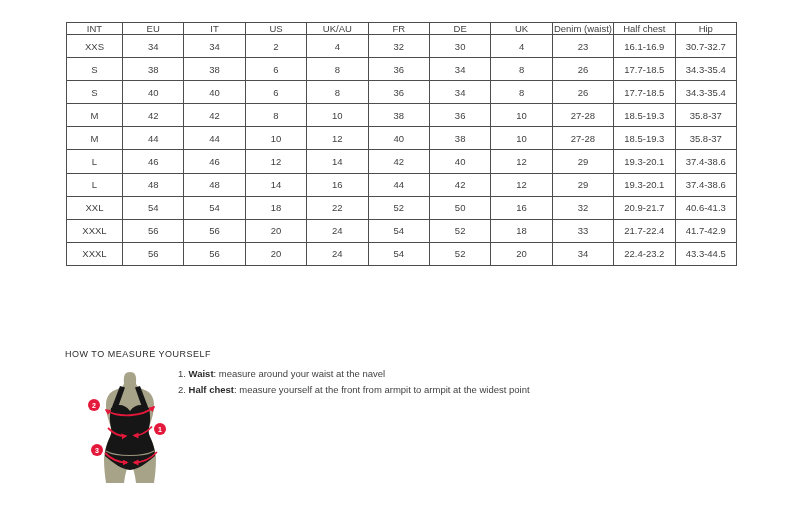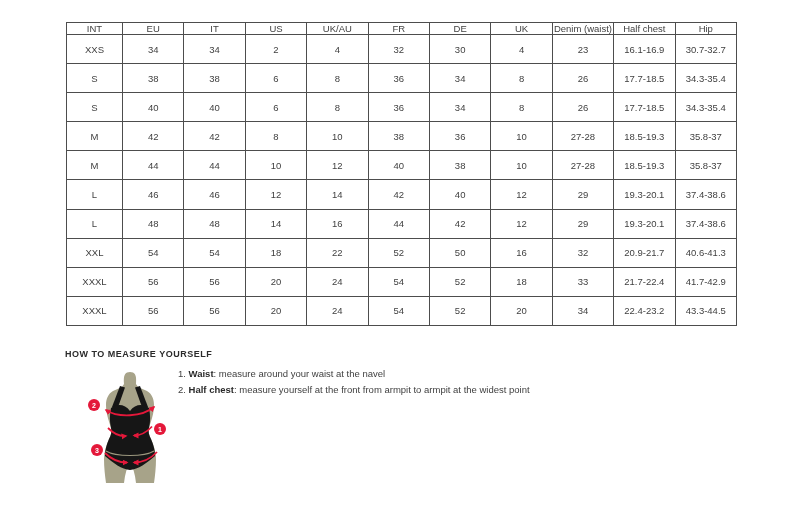--- a/index.html
+++ b/index.html
@@ -1,31 +1,31 @@
 <!DOCTYPE html>
 <html><head>
 <meta charset="utf-8">
 <style>
   html,body{margin:0;padding:0;}
   body{
     width:798px;height:519px;background:#ffffff;position:relative;
     font-family:"Liberation Sans",sans-serif;overflow:hidden;
   }
   .size-table{
-    position:absolute;left:66px;top:22px;width:671px;height:304px;
+    position:absolute;left:66px;top:22px;width:671px;height:244px;
     border-collapse:collapse;table-layout:fixed;
     font-size:9.5px;color:#3f3f3f;
   }
   .size-table th,.size-table td{
     border:1px solid #4d4d4d;text-align:center;vertical-align:middle;
     font-weight:400;padding:0;white-space:nowrap;overflow:hidden;
   }
   .measure-title{
     position:absolute;left:65px;top:349px;margin:0;
-    font-size:9px;font-weight:700;letter-spacing:.5px;color:#2b2b2b;
+    font-size:9px;font-weight:400;letter-spacing:.5px;color:#2b2b2b;
   }
   .figure-svg{position:absolute;left:80px;top:370px;}
   .measure-list{
     position:absolute;left:178px;top:369px;width:420px;
     font-size:9.5px;color:#3f3f3f;
   }
   .measure-item{margin-bottom:6px;line-height:10px;}
   .measure-item b{color:#2b2b2b;}
   .badge-num{
     font-size:7px;font-weight:700;fill:#ffffff;

